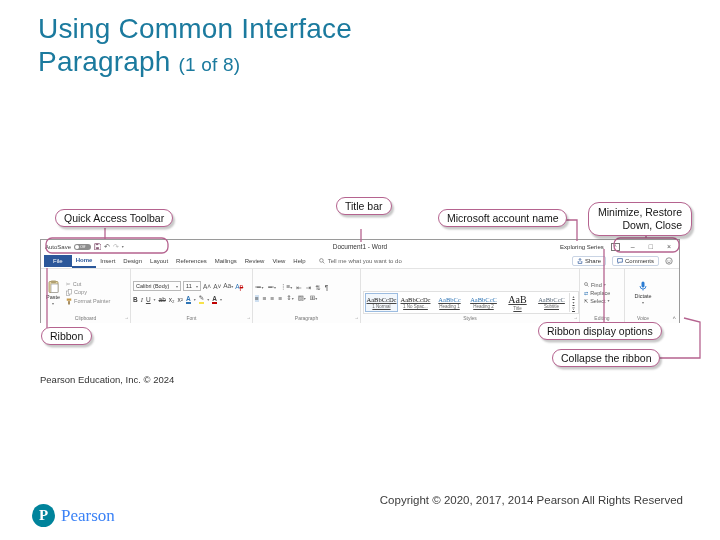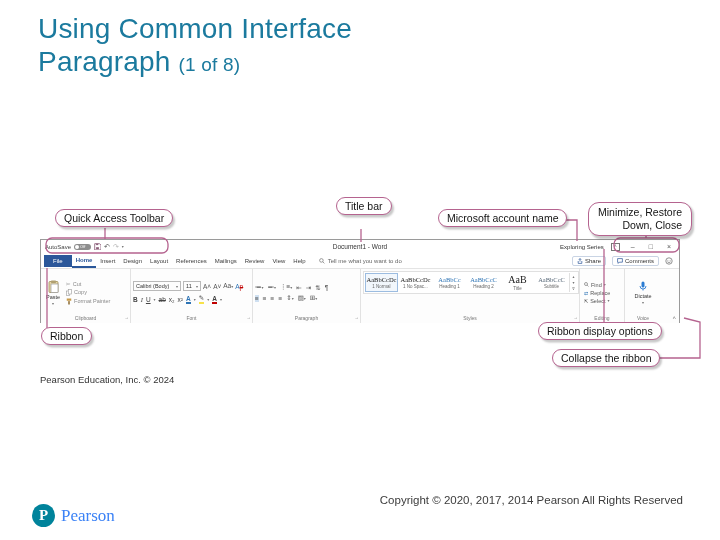--- a/index.html
+++ b/index.html
@@ -266,21 +266,21 @@
             <span class="micon">≡</span>
             <span class="micon">⇕<span class="arrow">▾</span></span>
             <span class="micon">▨<span class="arrow">▾</span></span>
             <span class="micon">⊞<span class="arrow">▾</span></span>
           </div>
         </div>
         <div class="grp-label"><span>Paragraph</span><span class="dlg">⌐</span></div>
       </div>
 
       <div class="grp" style="width:219px;">
-        <div class="grp-body" style="align-items:flex-start;">
+        <div class="grp-body" style="align-items:flex-end;text-decoration:underline;">
           <div class="stylegal">
             <div class="styleitem sel">
               <span class="sample">AaBbCcDc</span>
               <span class="sname">1 Normal</span>
             </div>
             <div class="styleitem">
               <span class="sample">AaBbCcDc</span>
               <span class="sname">1 No Spac...</span>
             </div>
             <div class="styleitem head">

